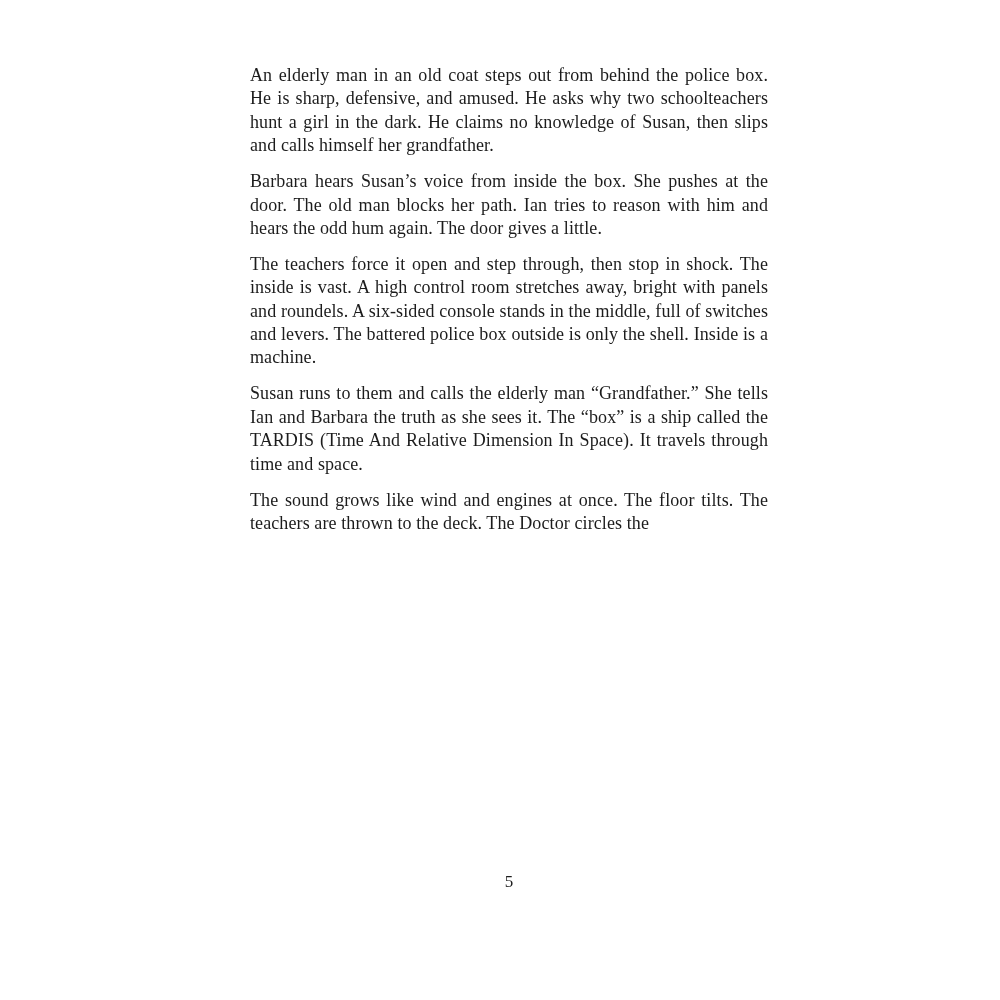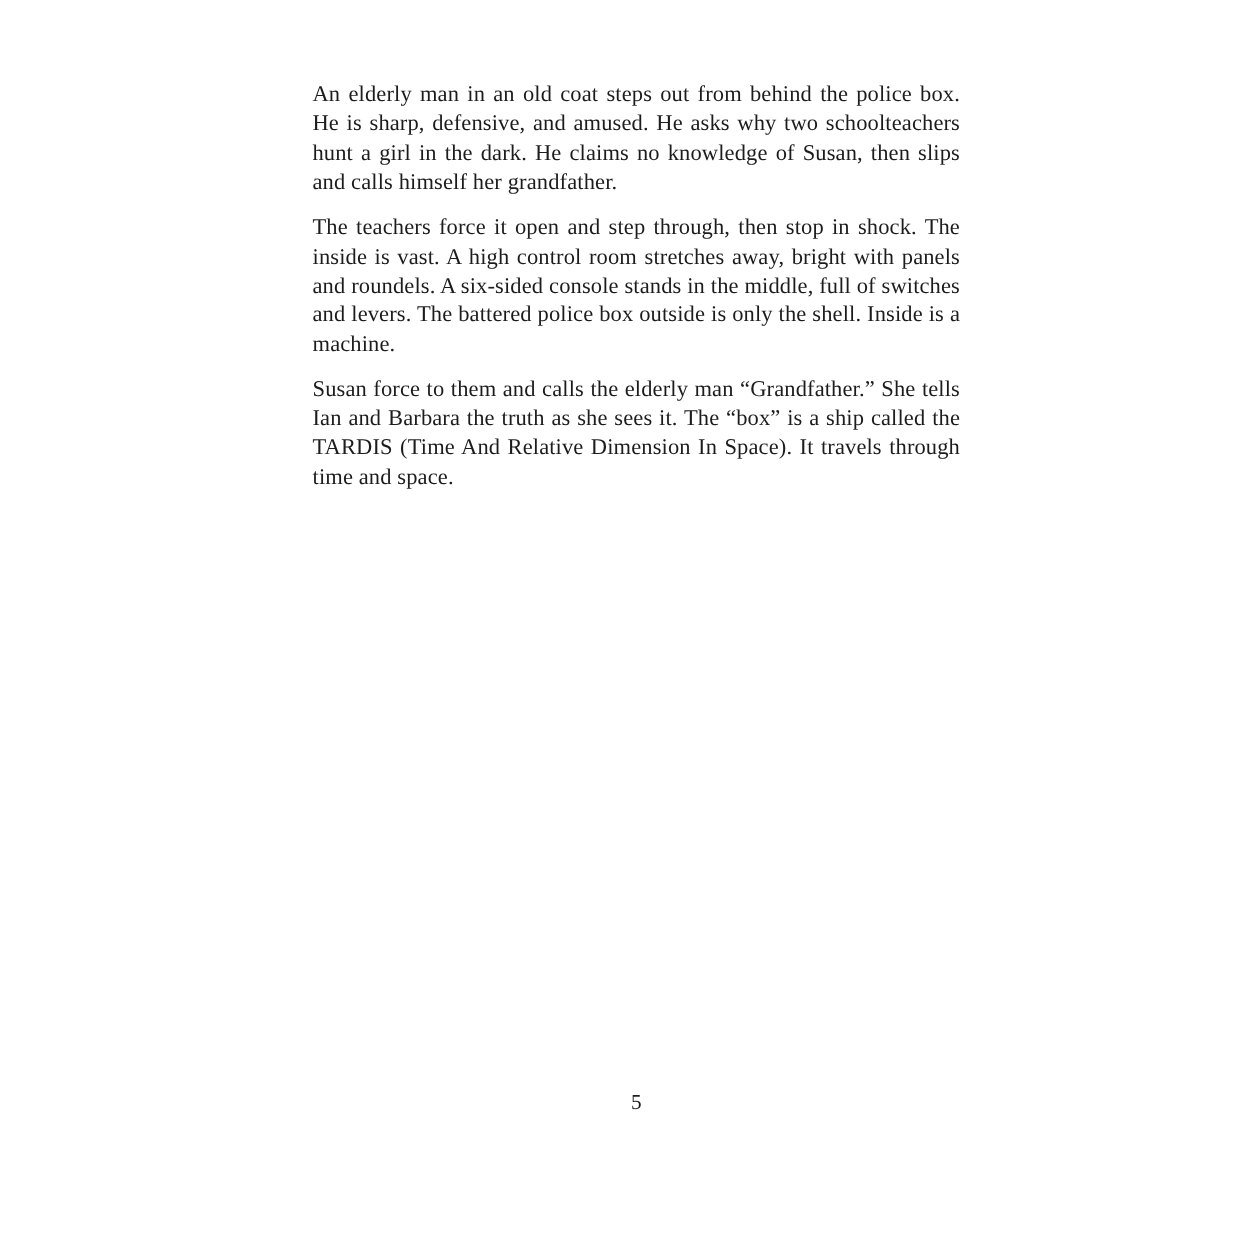--- a/index.html
+++ b/index.html
@@ -46,17 +46,19 @@
     font-size: 17px;
     color: #1c1c1c;
   }
 </style>
 </head>
 <body>
 
 <div class="page">
   <div class="text-column">
     <p>An elderly man in an old coat steps out from behind the police box. He is sharp, defensive, and amused. He asks why two schoolteachers hunt a girl in the dark. He claims no knowledge of Susan, then slips and calls himself her grandfather.</p>
+    <p>Barbara hears Susan’s voice from inside the box. She pushes at the door. The old man blocks her path. Ian tries to reason with him and hears the odd hum again. The door gives a little.</p>
     <p>The teachers force it open and step through, then stop in shock. The inside is vast. A high control room stretches away, bright with panels and roundels. A six-sided console stands in the middle, full of switches and levers. The battered police box outside is only the shell. Inside is a machine.</p>
-    <p>Susan force to them and calls the elderly man “Grandfather.” She tells Ian and Barbara the truth as she sees it. The “box” is a ship called the TARDIS (Time And Relative Dimension In Space). It travels through time and space.</p>
+    <p>Susan runs to them and calls the elderly man “Grandfather.” She tells Ian and Barbara the truth as she sees it. The “box” is a ship called the TARDIS (Time And Relative Dimension In Space). It travels through time and space.</p>
+    <p>The sound grows like wind and engines at once. The floor tilts. The teachers are thrown to the deck. The Doctor circles the</p>
   </div>
   <div class="page-footer">5</div>
 </div>
 
 </body></html>

